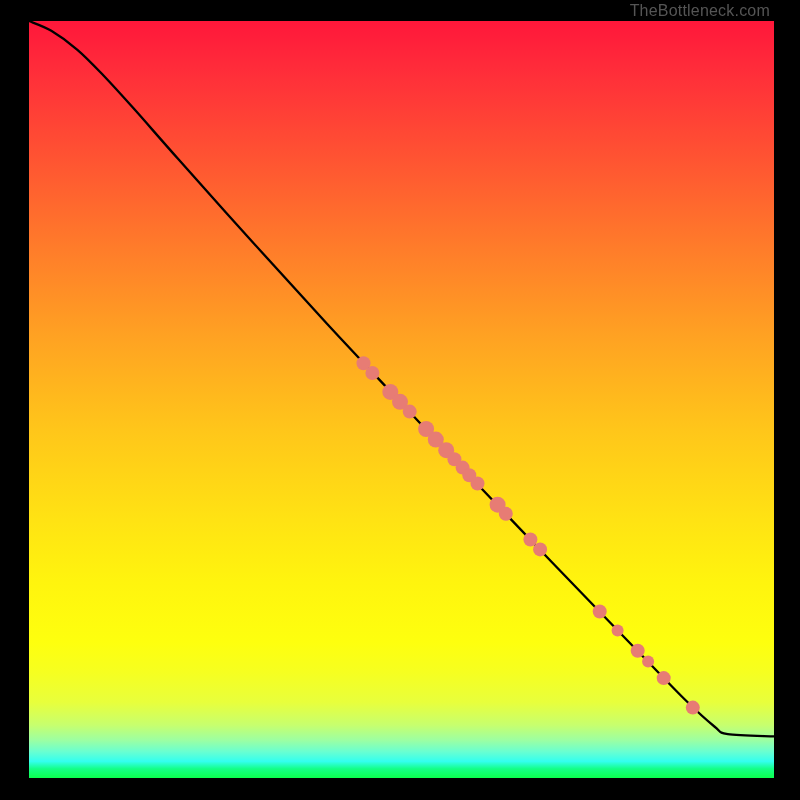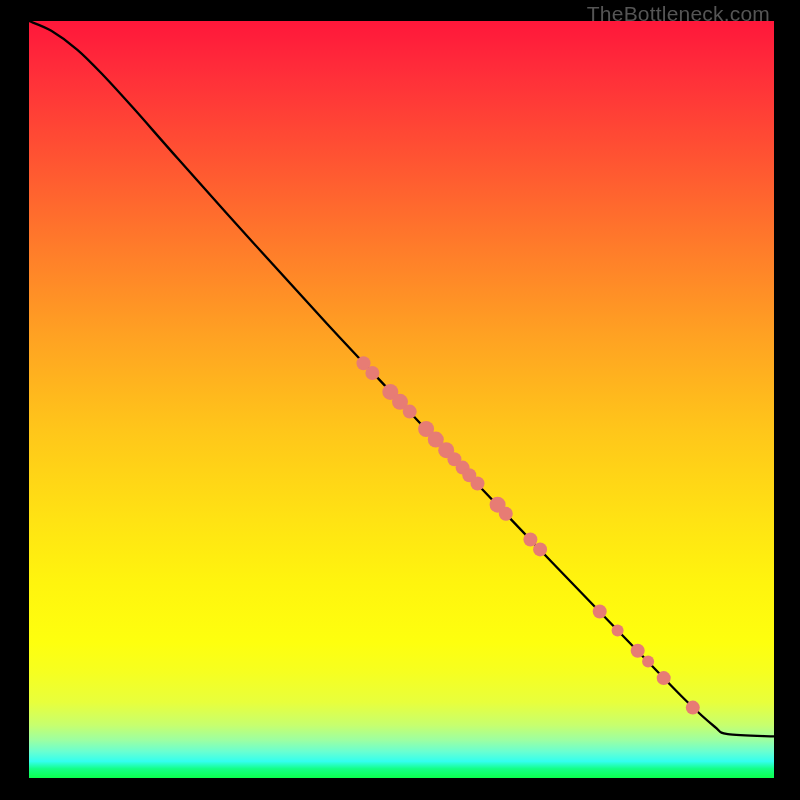--- a/index.html
+++ b/index.html
@@ -42,21 +42,21 @@
       #34ffef 97.8%,
       #14ff86 98.8%,
       #0bff4e 100%
     );
   }
   .watermark {
     position: absolute;
     top: 2px;
     right: 30px;
     color: #555;
-    font-size: 21px;
+    font-size: 16px;
     font-weight: 500;
     letter-spacing: 0.2px;
     user-select: none;
   }
   svg.curve {
     position: absolute;
     left: 0;
     top: 0;
     width: 745px;
     height: 757px;

